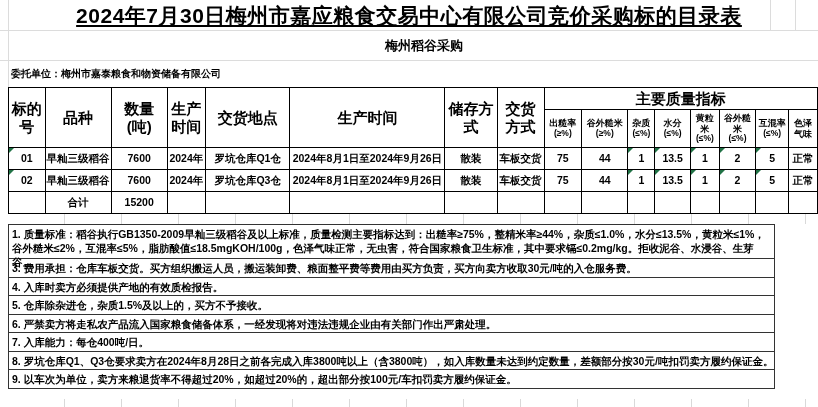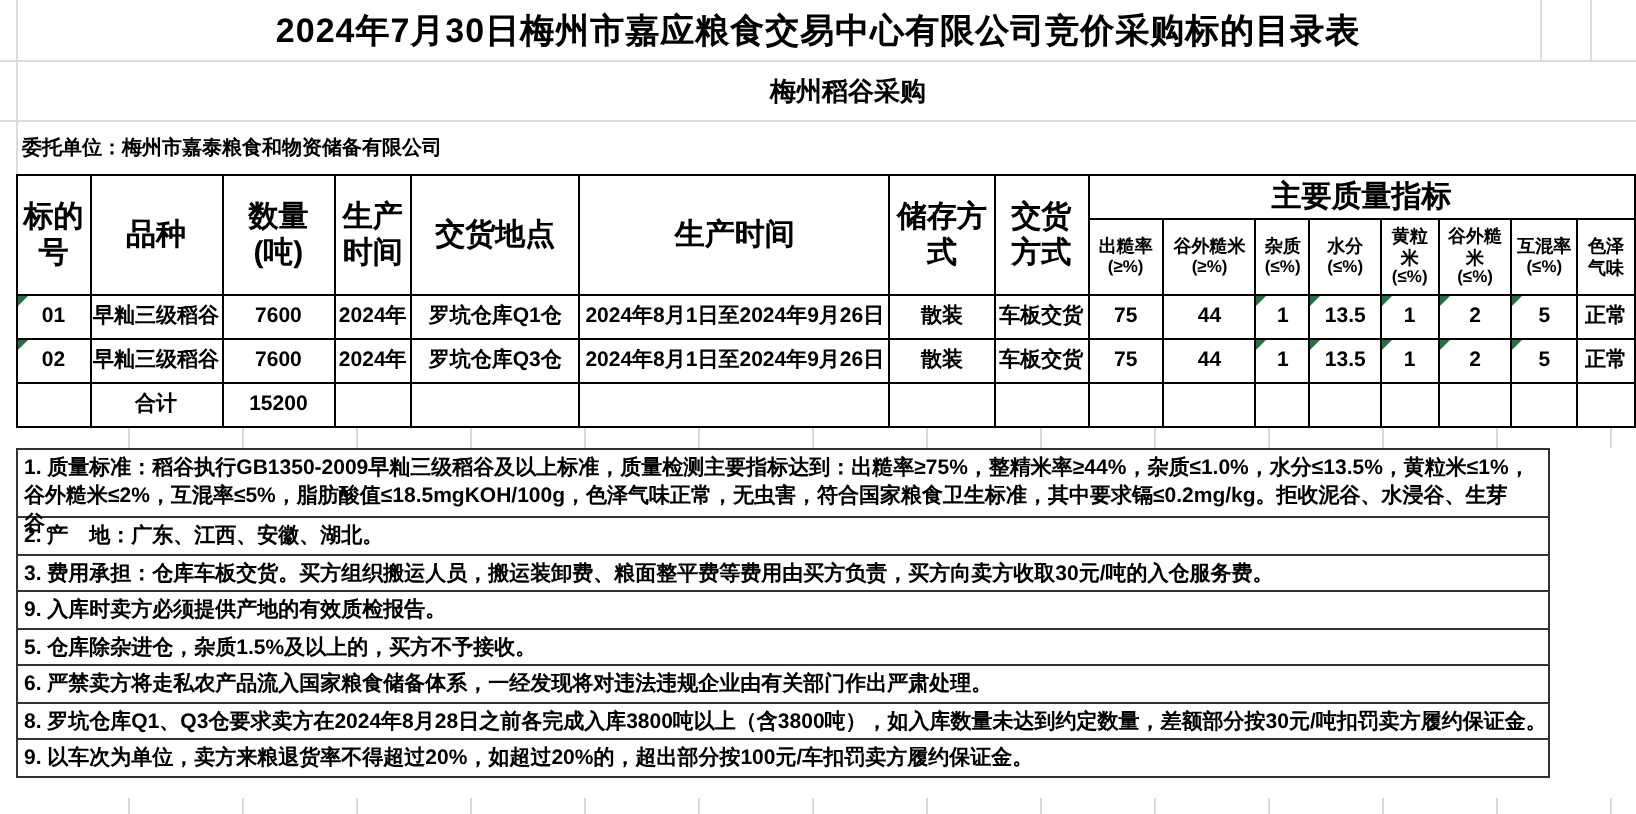--- a/index.html
+++ b/index.html
@@ -16,21 +16,21 @@
     position:absolute;
     background:
       repeating-linear-gradient(90deg, transparent 0 56px, #d9d9d9 56px 57px);
   }
   .hline{position:absolute;left:0;width:818px;height:1px;background:#dcdcdc;}
   .vline{position:absolute;width:1px;background:#dcdcdc;}
 
   .title-row{
     position:absolute;left:0;top:0;width:818px;height:31px;
     display:flex;align-items:center;justify-content:center;
-    font-size:17px;font-weight:700;letter-spacing:.5px;
+    font-size:21px;font-weight:700;letter-spacing:.5px;text-decoration:underline;
   }
   .subtitle-row{
     position:absolute;left:15px;top:31px;width:818px;height:30px;
     display:flex;align-items:center;justify-content:center;
     font-size:13px;font-weight:700;
   }
   .client-row{
     position:absolute;left:11px;top:61px;width:800px;height:26px;
     display:flex;align-items:center;
     font-size:10px;font-weight:700;
@@ -215,22 +215,22 @@
         <td></td>
         <td></td>
         <td></td>
         <td></td>
       </tr>
     </tbody>
   </table>
 
   <div class="notes">
     <div class="note tall">1. 质量标准：稻谷执行GB1350-2009早籼三级稻谷及以上标准，质量检测主要指标达到：出糙率≥75%，整精米率≥44%，杂质≤1.0%，水分≤13.5%，黄粒米≤1%，谷外糙米≤2%，互混率≤5%，脂肪酸值≤18.5mgKOH/100g，色泽气味正常，无虫害，符合国家粮食卫生标准，其中要求镉≤0.2mg/kg。拒收泥谷、水浸谷、生芽谷。</div>
-    <div class="note">2. 产　地：广东、江西、安徽、湖北。</div>
     <div class="note">3. 费用承担：仓库车板交货。买方组织搬运人员，搬运装卸费、粮面整平费等费用由买方负责，买方向卖方收取30元/吨的入仓服务费。</div>
-    <div class="note">9. 入库时卖方必须提供产地的有效质检报告。</div>
+    <div class="note">4. 入库时卖方必须提供产地的有效质检报告。</div>
     <div class="note">5. 仓库除杂进仓，杂质1.5%及以上的，买方不予接收。</div>
     <div class="note">6. 严禁卖方将走私农产品流入国家粮食储备体系，一经发现将对违法违规企业由有关部门作出严肃处理。</div>
+    <div class="note">7. 入库能力：每仓400吨/日。</div>
     <div class="note">8. 罗坑仓库Q1、Q3仓要求卖方在2024年8月28日之前各完成入库3800吨以上（含3800吨），如入库数量未达到约定数量，差额部分按30元/吨扣罚卖方履约保证金。</div>
     <div class="note">9. 以车次为单位，卖方来粮退货率不得超过20%，如超过20%的，超出部分按100元/车扣罚卖方履约保证金。</div>
   </div>
 
 </div>
 
 </body></html>

